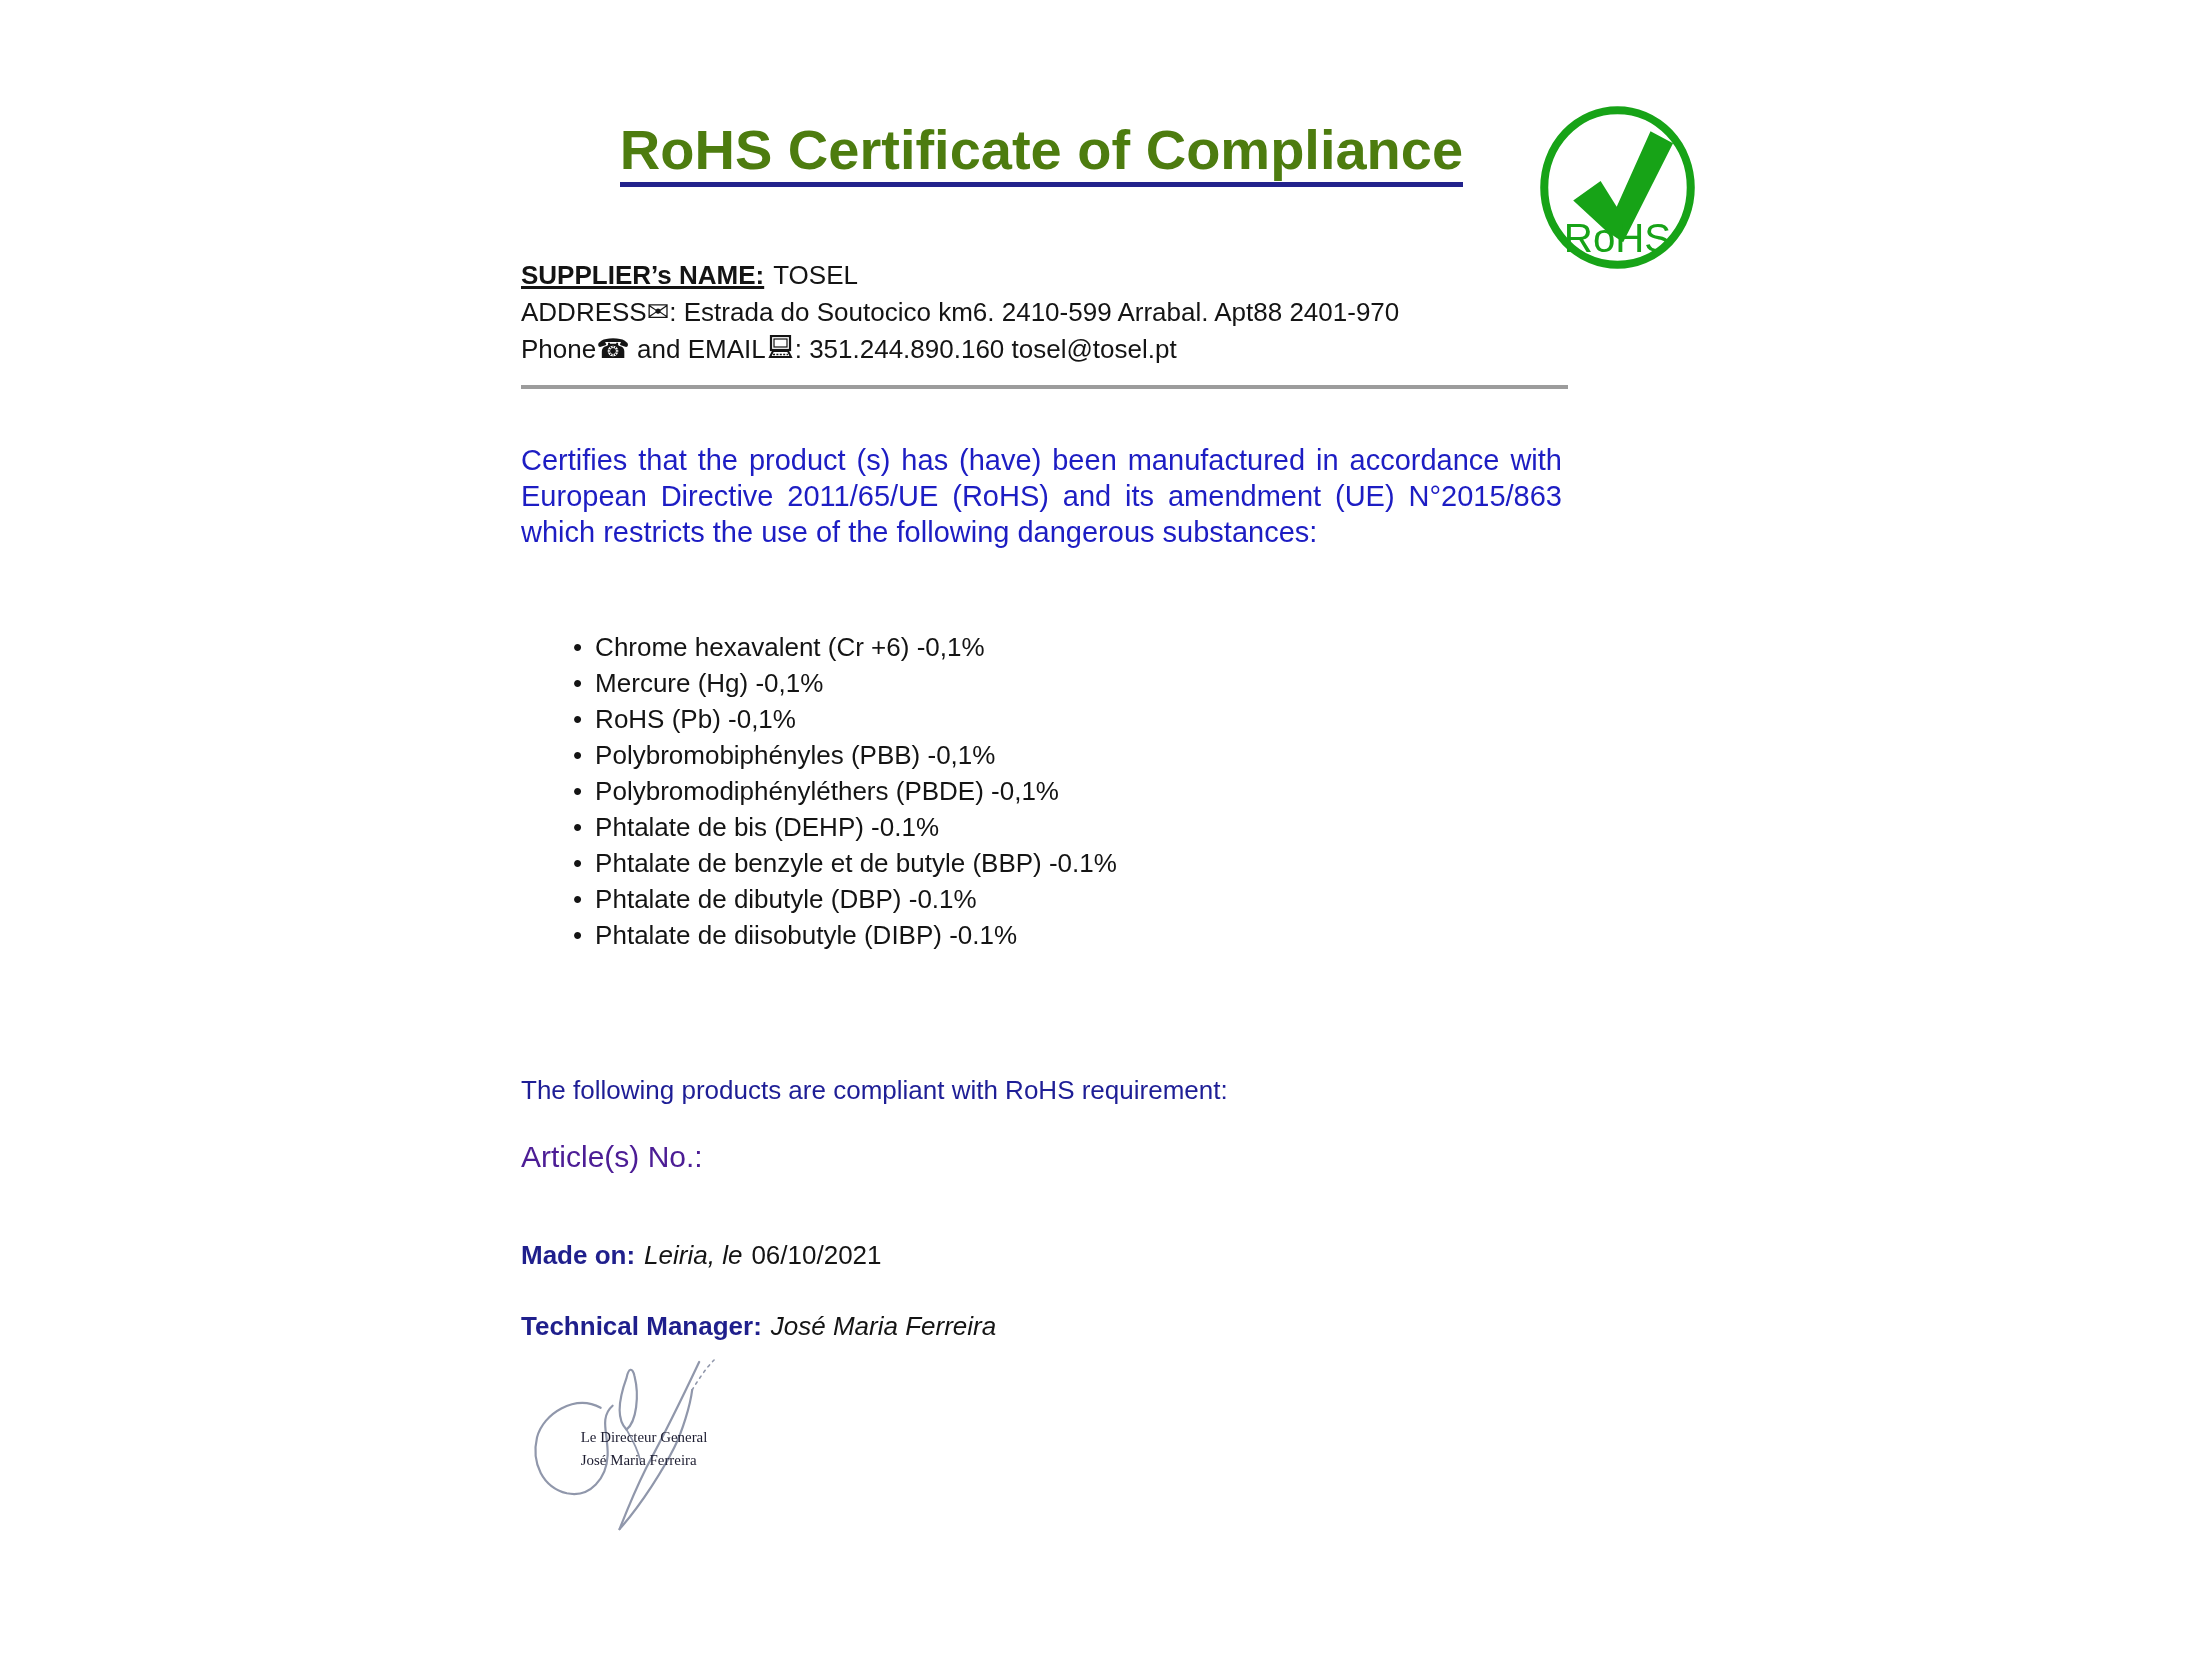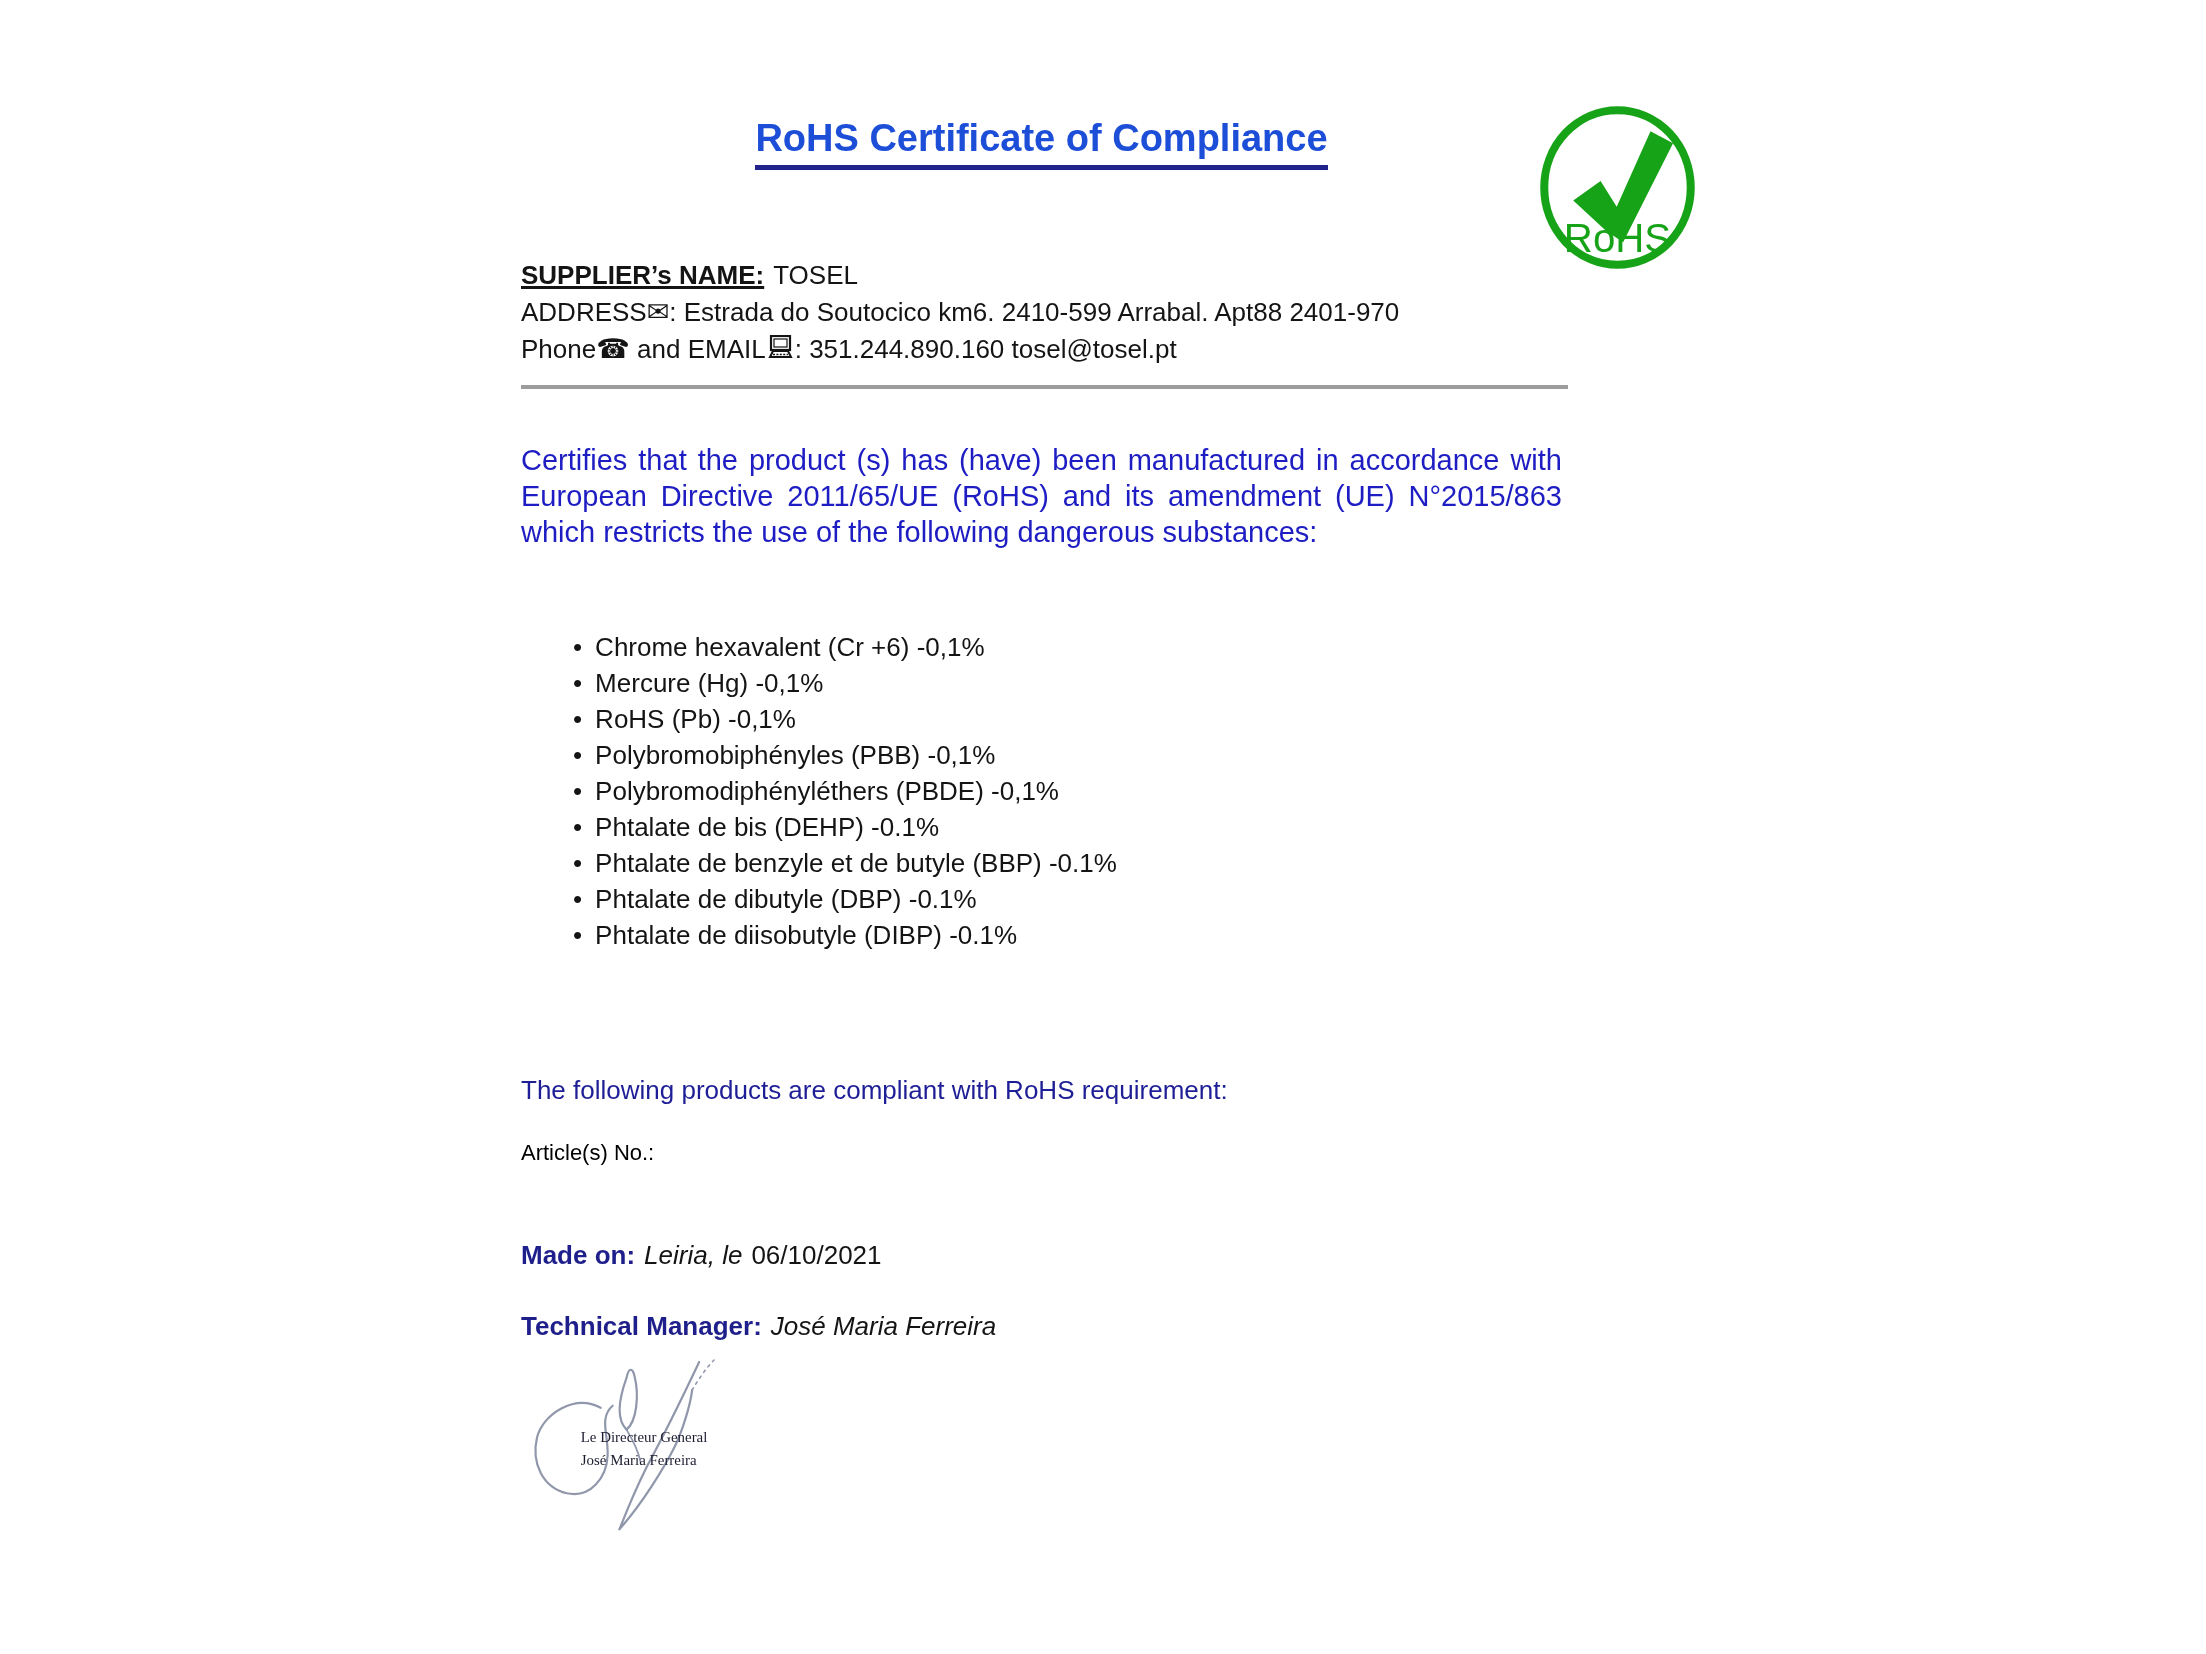--- a/index.html
+++ b/index.html
@@ -14,25 +14,24 @@
   }
 
   
   .title-wrap {
     position: absolute;
     left: 521px; top: 117px; width: 1041px;
     text-align: center;
   }
   .doc-title {
     display: inline-block;
-    font-size: 38px;
+    font-size: 56px;
     font-weight: bold;
-    color: #1d4ed8;
+    color: #4d7c0f;
     border-bottom: 5px solid #22228C;
-    padding-bottom: 5px;
     letter-spacing: 0px;
   }
 
   
   .rohs-logo { position: absolute; left: 1537px; top: 103px; width: 161px; height: 169px; }
 
   
   .supplier-block {
     position: absolute; left: 521px; top: 257px;
     font-size: 26px; line-height: 37px; color: #141414;
@@ -64,21 +63,21 @@
   .substance-row { line-height: 36px; white-space: nowrap; }
   .bullet { margin-right: 13px; }
 
   
   .compliance-line {
     position: absolute; left: 521px; top: 1075px;
     font-size: 26px; color: #1E1E96;
   }
   .articles-line {
     position: absolute; left: 521px; top: 1140px;
-    font-size: 22px; color: #000000;
+    font-size: 30px; color: #4c1d95;
   }
 
   
   .made-on-line { position: absolute; left: 521px; top: 1240px; font-size: 26px; }
   .tech-line    { position: absolute; left: 521px; top: 1311px; font-size: 26px; }
   .navy-label { font-weight: bold; color: #1F1F8C; margin-top: 38px; }
   .italic-val { font-style: italic; color: #141414; }
   .plain-val  { color: #141414; }
   .sp { display: inline-block; width: 9px; }
 

